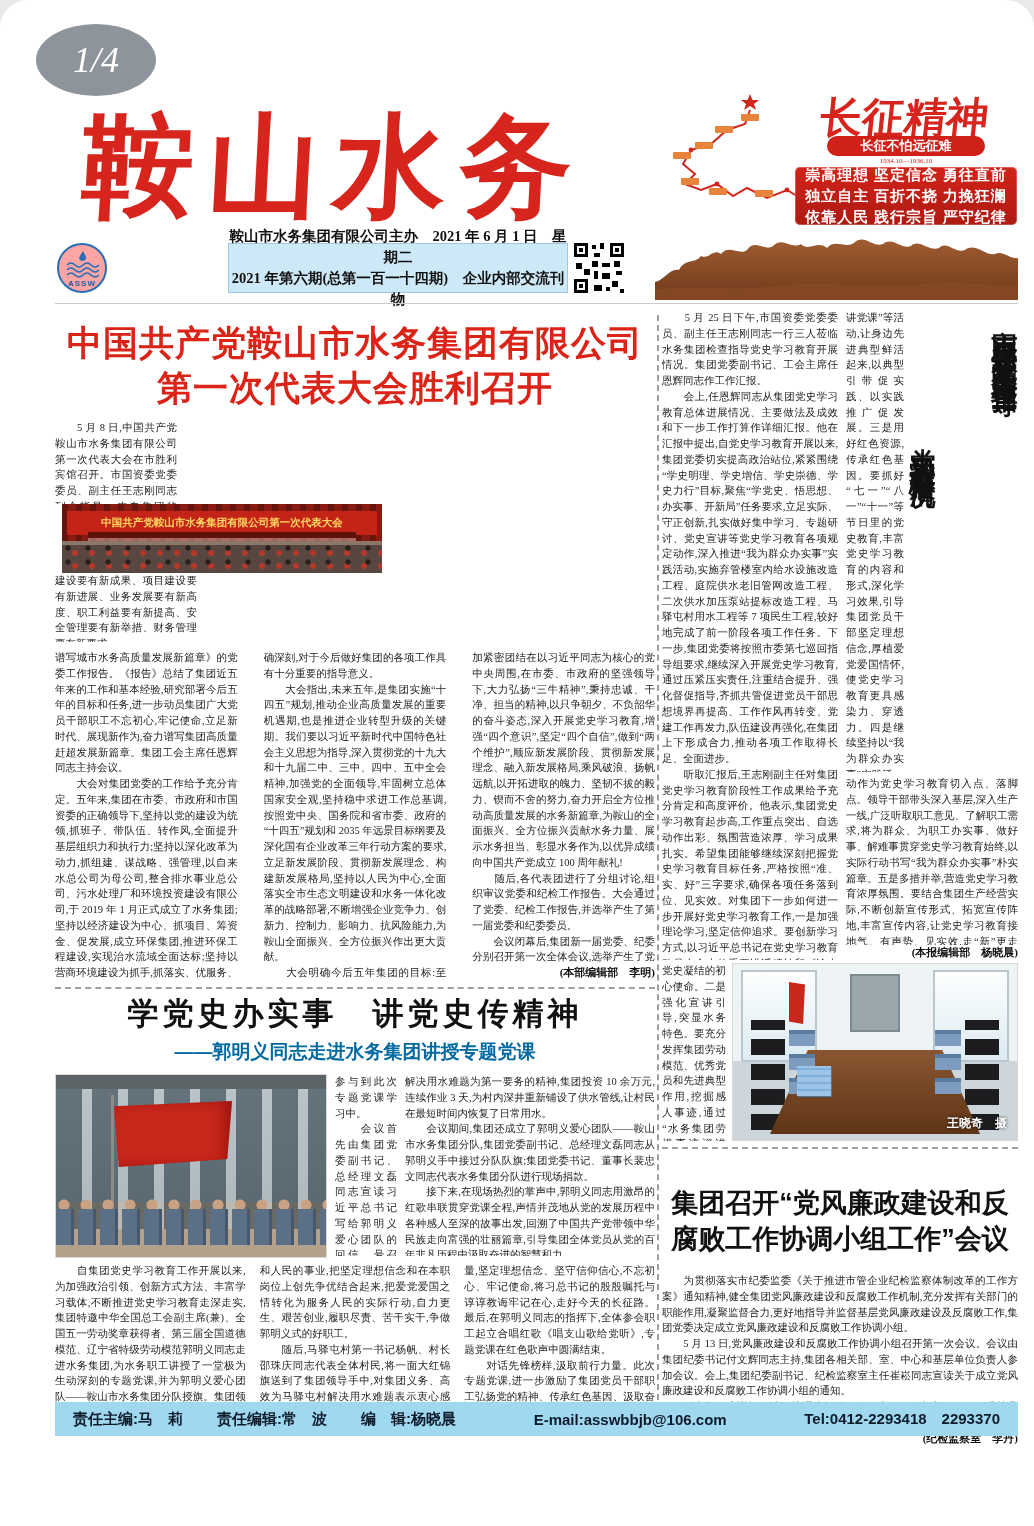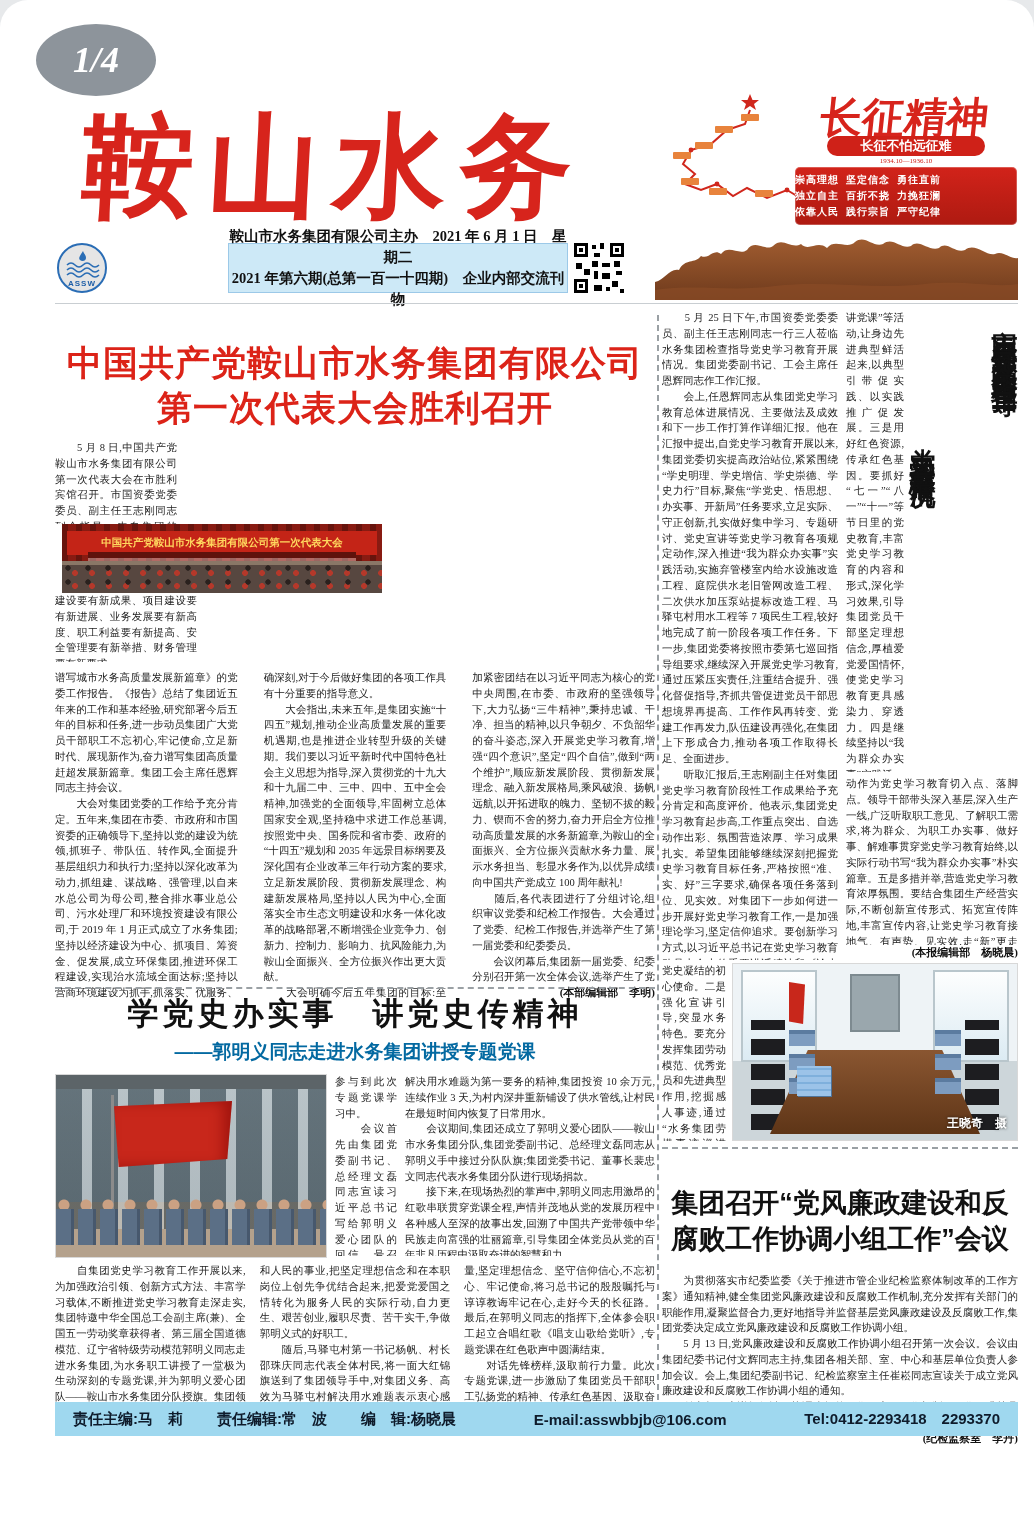--- a/index.html
+++ b/index.html
@@ -1,58 +1,58 @@
 <!DOCTYPE html>
 <html lang="zh"><head>
 <meta charset="utf-8">
 <style>
   html,body{margin:0;padding:0;}
   body{background:#e7e9eb;font-family:"Liberation Serif","DejaVu Serif",serif;}
   .page{position:relative;width:1034px;height:1526px;margin:0 auto;background:#ffffff;
         border-radius:28px 28px 0 0;overflow:hidden;}
   
   .badge{position:absolute;left:36px;top:24px;width:120px;height:72px;background:#8d949b;
-         border-radius:50%;display:flex;align-items:center;justify-content:center;z-index:30;font-weight:bold;}
+         border-radius:50%;display:flex;align-items:center;justify-content:center;z-index:30;}
   .badge span{color:#fff;font-size:36px;font-style:italic;font-family:"Liberation Serif",serif;}
   
   .masthead{position:absolute;left:82px;top:92px;width:575px;height:150px;color:#d7241c;
             font-family:"Liberation Sans",sans-serif;font-weight:900;font-size:112px;line-height:150px;
             letter-spacing:14px;transform:skewX(-3deg);white-space:nowrap;overflow:hidden;}
   .logo{position:absolute;left:57px;top:243px;width:50px;height:50px;border:2px solid #2a6db5;border-radius:50%;
         box-sizing:border-box;display:flex;flex-direction:column;align-items:center;justify-content:flex-end;
-        background:#e5e5e5;overflow:hidden;}
+        background:#fca5a5;overflow:hidden;}
   .logo svg{position:absolute;top:4px;left:4px;}
   .logo .logo-txt{position:relative;color:#1f5fa8;font-size:8px;font-weight:bold;
         font-family:"Liberation Sans",sans-serif;margin-bottom:3px;letter-spacing:1px;}
   .infobar{position:absolute;left:228px;top:243px;width:340px;height:50px;background:#cde9f7;
            border:1px solid #9cc9e8;box-sizing:border-box;display:flex;flex-direction:column;
            justify-content:center;text-align:center;font-weight:bold;font-size:14.5px;line-height:21px;color:#111;}
   .qr{position:absolute;left:572px;top:241px;width:54px;height:54px;}
   
   .lz{position:absolute;left:655px;top:88px;width:363px;height:212px;}
   .lz-map{position:absolute;left:0;top:2px;}
   .lz-title{position:absolute;left:142px;top:2px;width:215px;text-align:center;color:#d7241c;
             font-size:42px;font-weight:900;font-family:"Liberation Serif",serif;transform:skewX(-6deg);
             white-space:nowrap;overflow:hidden;}
   .lz-ribbon{position:absolute;left:172px;top:48px;width:158px;height:20px;background:#cf2118;border-radius:10px;
              color:#fff;font-size:13px;font-weight:bold;display:flex;align-items:center;justify-content:center;
              font-family:"Liberation Sans",sans-serif;}
   .lz-dates{position:absolute;left:172px;top:69px;width:158px;text-align:center;color:#cf2118;font-size:7px;}
   .lz-slogans{position:absolute;left:140px;top:79px;width:222px;height:58px;border-radius:5px;
               background:linear-gradient(#d2231a,#ae1a11);display:flex;flex-direction:column;
               justify-content:center;gap:2px;box-shadow:inset 0 0 0 1px rgba(255,255,255,.25);}
-  .lz-slogans div{color:#fff;font-size:10px;font-weight:800;
-                  font-family:Liberation Mono, monospace;letter-spacing:1px;white-space:nowrap;}
+  .lz-slogans div{color:#fff;text-align:center;font-size:15px;font-weight:800;
+                  font-family:Liberation Serif, serif;letter-spacing:1px;white-space:nowrap;}
   .lz-soldiers{position:absolute;left:0;bottom:0;}
   .rule{position:absolute;left:55px;top:303px;width:963px;border-top:1px solid #c9ced2;}
   
   .flow{white-space:pre-wrap;text-align:justify;font-size:10.5px;line-height:1.5;color:#1c1c1c;overflow:hidden;}
   .byline{font-size:11px;font-weight:bold;text-align:right;color:#111;}
   
-  .main-art{position:absolute;left:55px;top:320px;width:600px;height:665px;margin-top:20px;}
+  .main-art{position:absolute;left:55px;top:320px;width:600px;height:665px;}
   .main-h{color:#dc2318;font-family:"Liberation Sans",sans-serif;font-weight:900;text-align:center;
           font-size:35px;line-height:45px;letter-spacing:1px;white-space:nowrap;}
   .main-row1{display:flex;margin-top:10px;height:222px;flex-direction:column;}
   .main-row1 .c1{width:122px;}
   .main-row1 .c3{width:142px;}
   .photo-congress{width:320px;height:222px;margin:0 7px;position:relative;overflow:hidden;
      background:linear-gradient(#7e1810 0 54%, #8a7767 54% 60%, #574740 60% 100%);}
   .photo-congress .curtain{position:absolute;inset:0 0 46% 0;
      background:repeating-linear-gradient(90deg, rgba(0,0,0,.18) 0 6px, rgba(255,60,40,.08) 6px 14px);}
   .photo-congress .pbanner{position:absolute;top:7px;left:5px;right:5px;height:24px;background:#c42417;

